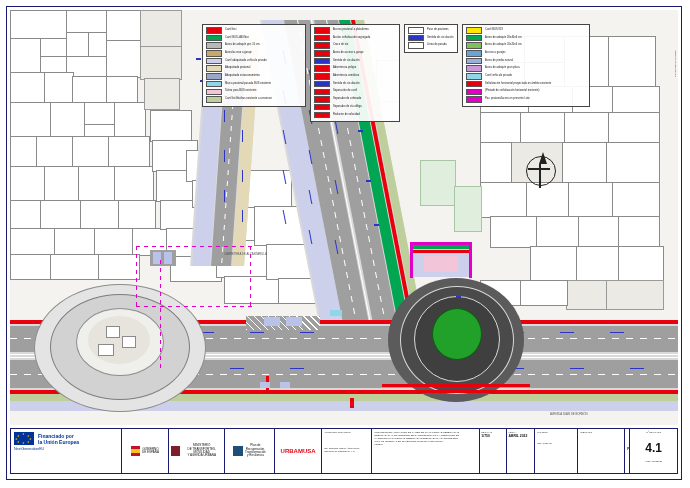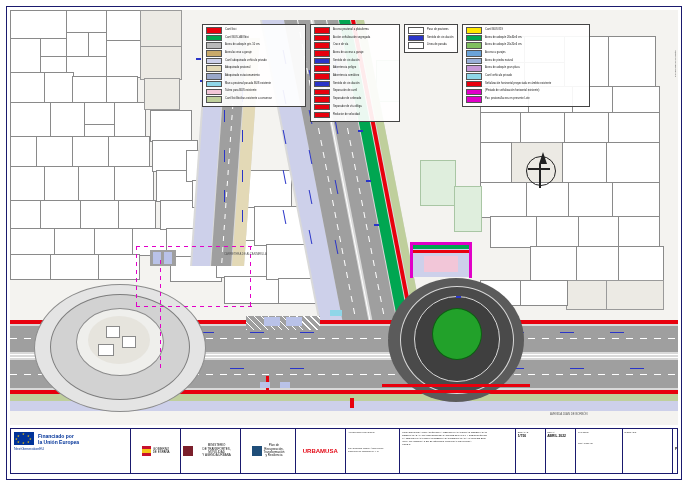--- a/index.html
+++ b/index.html
@@ -540,14 +540,19 @@
     </div>
 
     <div class="tbcell" style="width:52px;padding:2px;">
       <div class="sglbl">DIBUJADO</div>
     </div>
 
     <div class="tbcell" style="flex:1;padding:2px;">
       <div class="sgval" style="margin-top:16px;">PAVIMENTACIONES</div>
     </div>
 
+    <div class="tbcell" style="width:52px;padding:2px;">
+      <div class="sglbl ctr">Nº DE PLANO</div>
+      <div class="bignum" style="margin-top:8px;">4.1</div>
+      <div class="tiny ctr" style="margin-top:6px;">HOJA 18 DE 20</div>
+    </div>
   </div>
 </div>
 
 </body></html>

